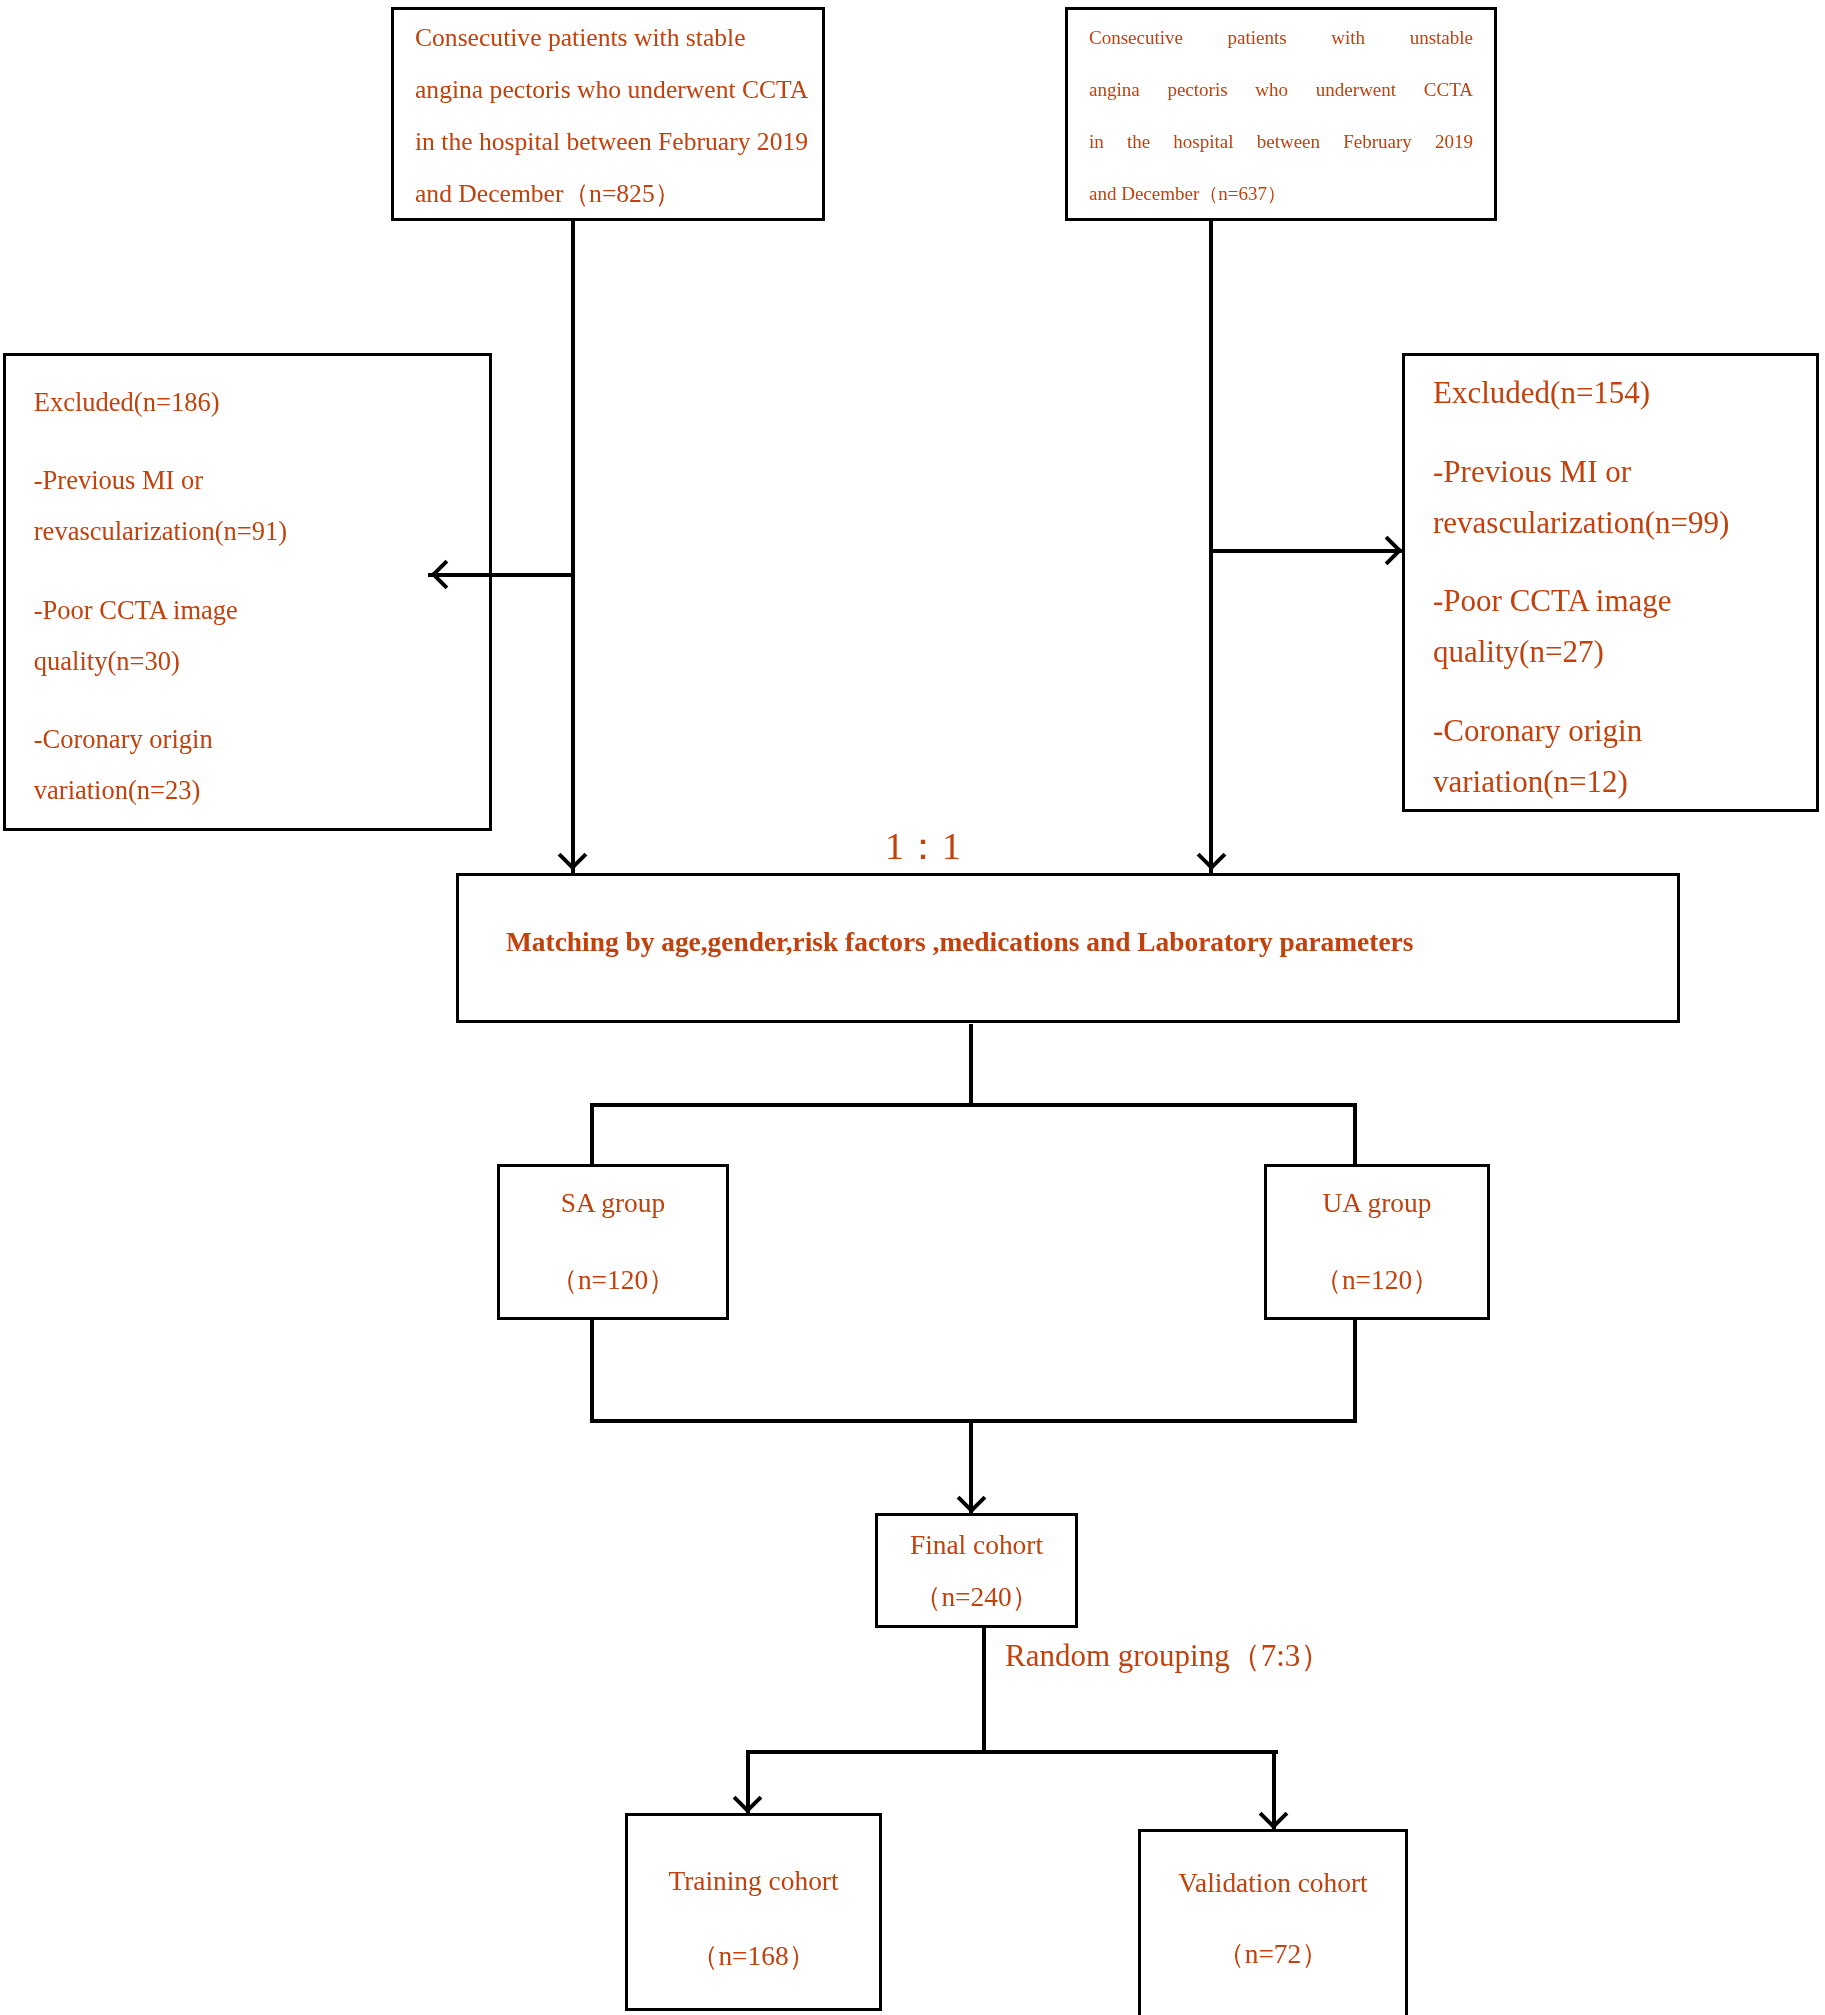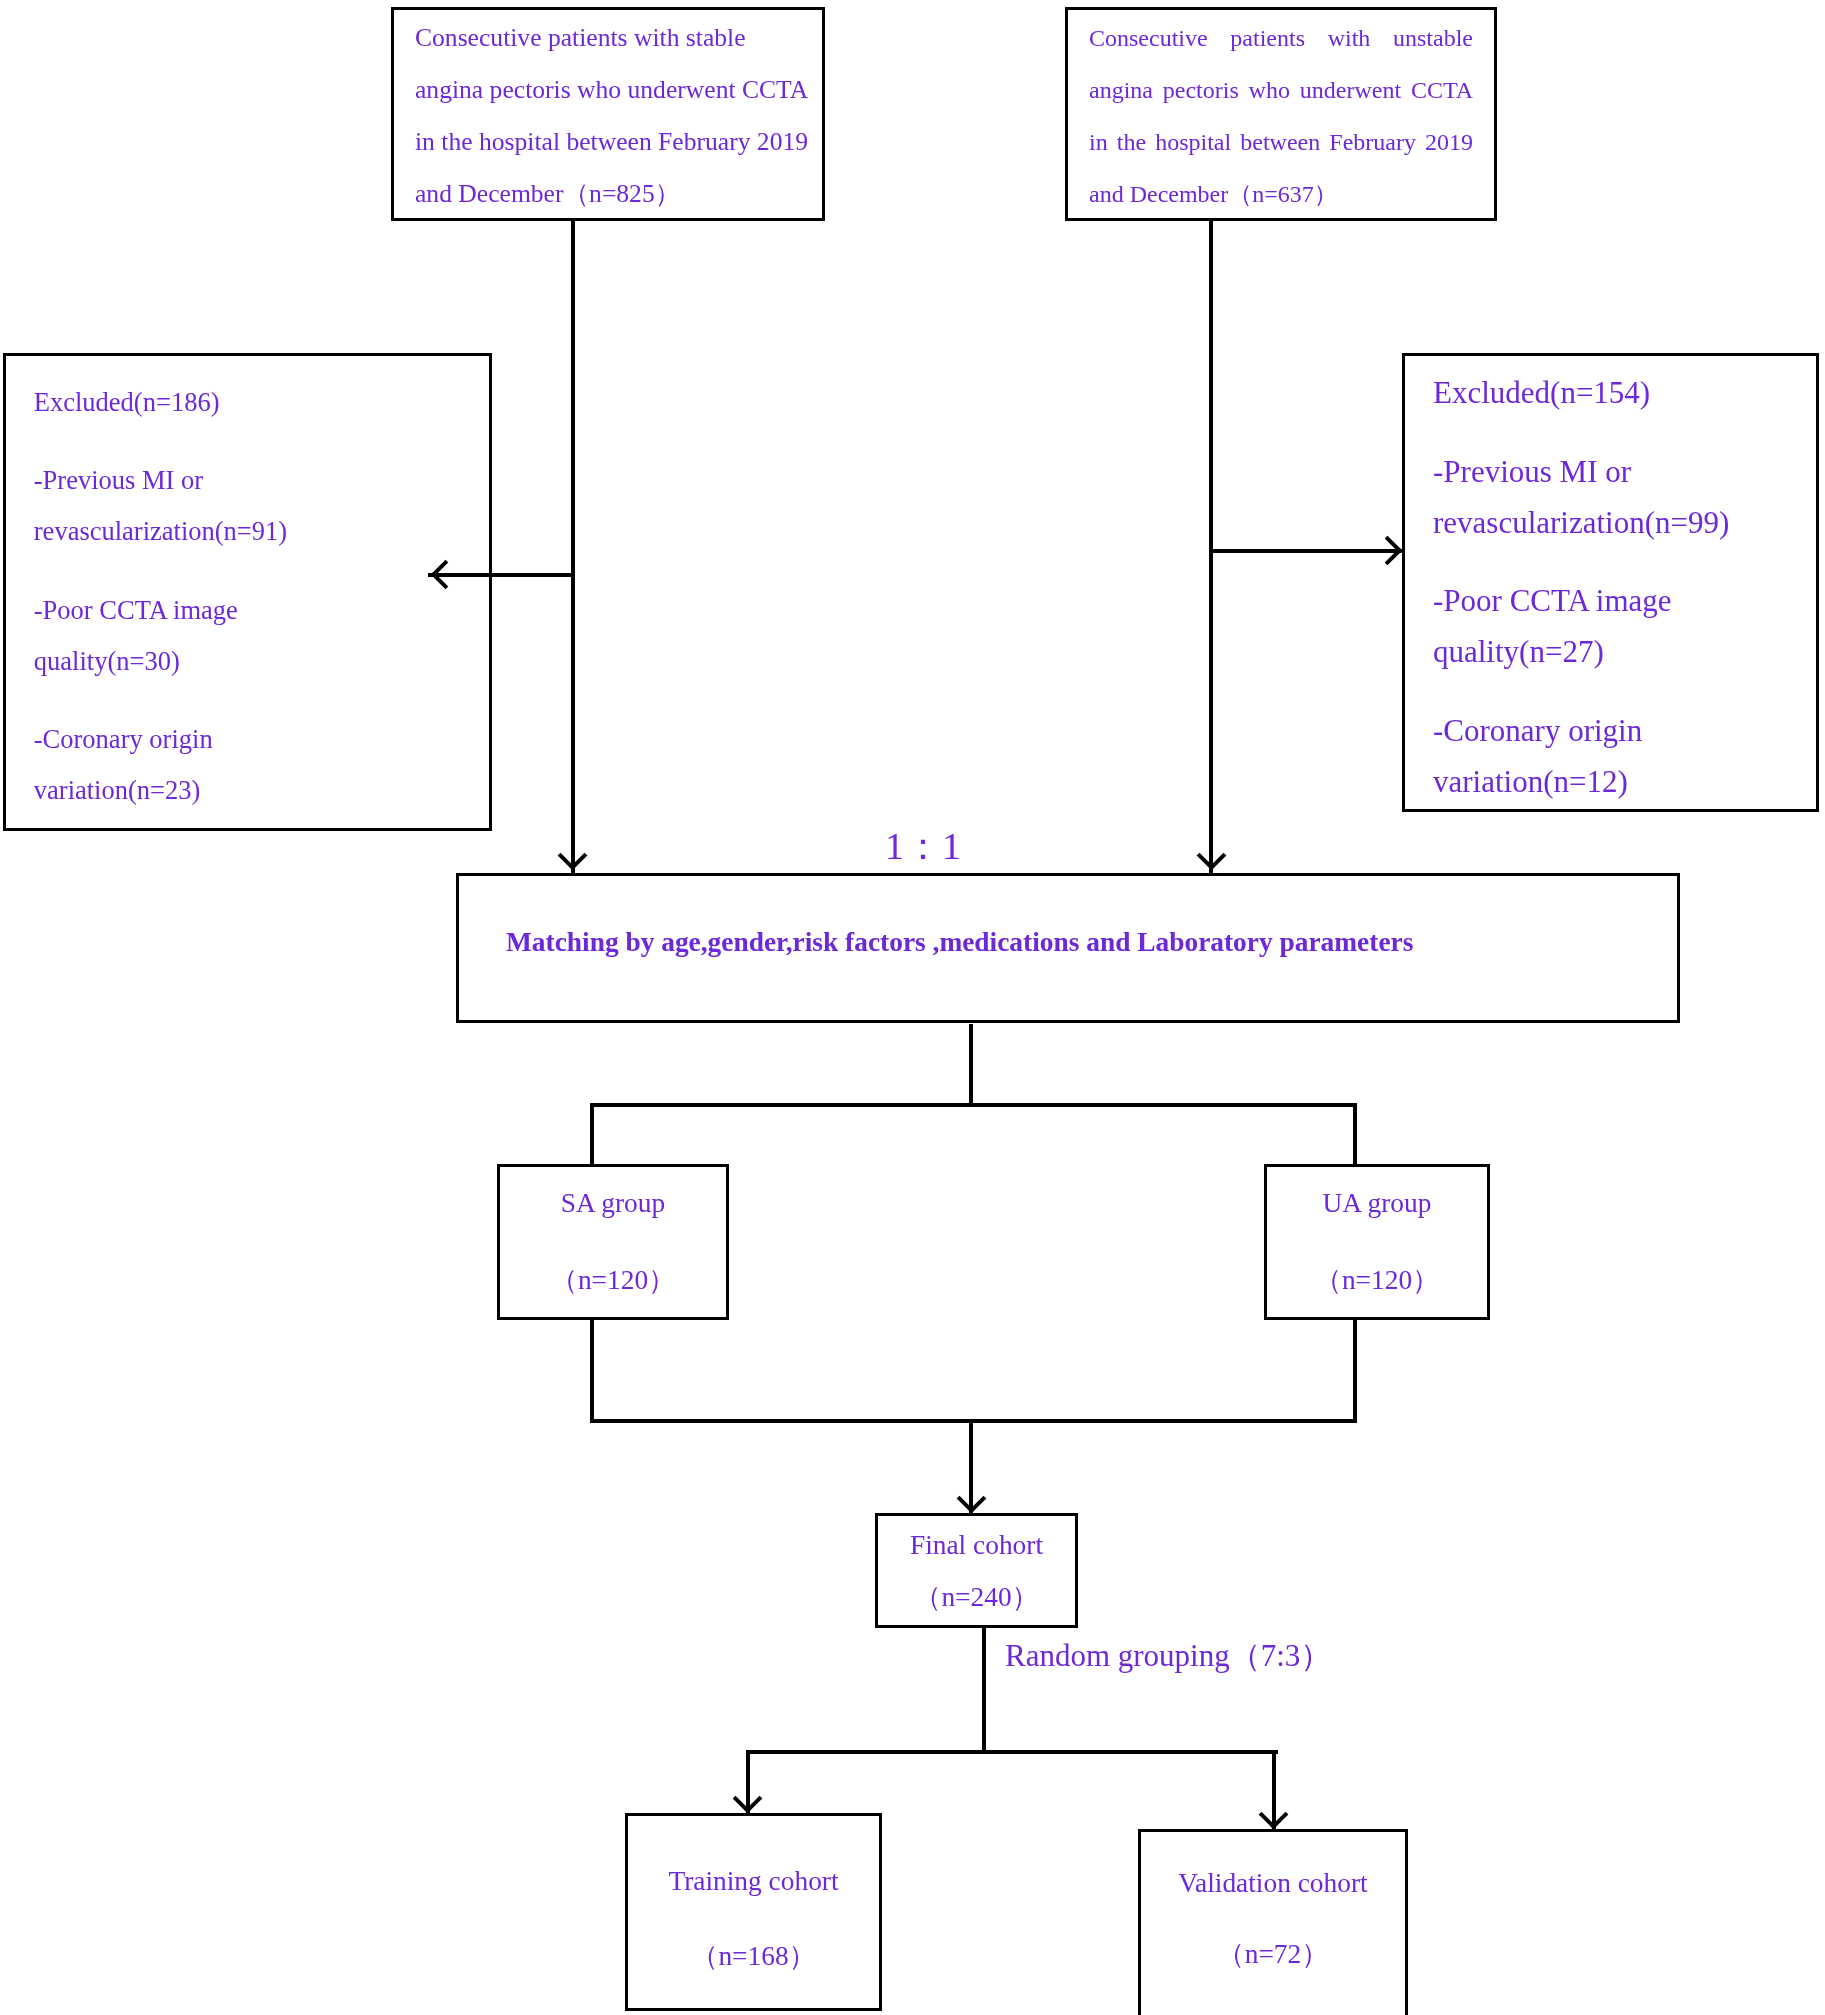--- a/index.html
+++ b/index.html
@@ -2,21 +2,21 @@
 <html style="font-size:15px"><head>
 <meta charset="utf-8">
 <style>
   html,body{margin:0;padding:0;background:#ffffff;}
   .canvas{
     position:relative;
     width:1826px;
     height:2016px;
     background:#ffffff;
     font-family:"Liberation Serif","DejaVu Serif",serif;
-    color:#6d28d9;
+    color:#c2410c;
     overflow:hidden;
   }
   .box{
     position:absolute;
     border:3.8px solid #000;
     background:#fff;
     box-sizing:border-box;
     overflow:hidden;
   }
   .box .line{
@@ -44,21 +44,21 @@
 
 <div class="canvas">
 
   <div class="box" style="left:391px;top:6.6px;width:434px;height:214px;padding:2.8px 21px;font-size:25.6px;--lh:52px;">
       <div class="line">Consecutive patients with stable</div>
       <div class="line">angina pectoris who underwent CCTA</div>
       <div class="line">in the hospital between February 2019</div>
       <div class="line">and December（n=825）</div>
     </div>
 
-  <div class="box" style="left:1065px;top:6.6px;width:432px;height:214px;padding:2.8px 21px;font-size:24px;--lh:52px;">
+  <div class="box" style="left:1065px;top:6.6px;width:432px;height:214px;padding:2.8px 21px;font-size:19px;--lh:52px;">
       <div class="line just">Consecutive patients with unstable</div>
       <div class="line just">angina pectoris who underwent CCTA</div>
       <div class="line just">in the hospital between February 2019</div>
       <div class="line">and December（n=637）</div>
     </div>
 
   <div class="box" style="left:2.8px;top:353px;width:489px;height:478px;padding:21px 17px 4px 28px;font-size:26.5px;--lh:51px;--gap:27.4px;">
       <div class="line">Excluded(n=186)</div>
       <div class="line gap"></div>
       <div class="line">-Previous MI or</div>

